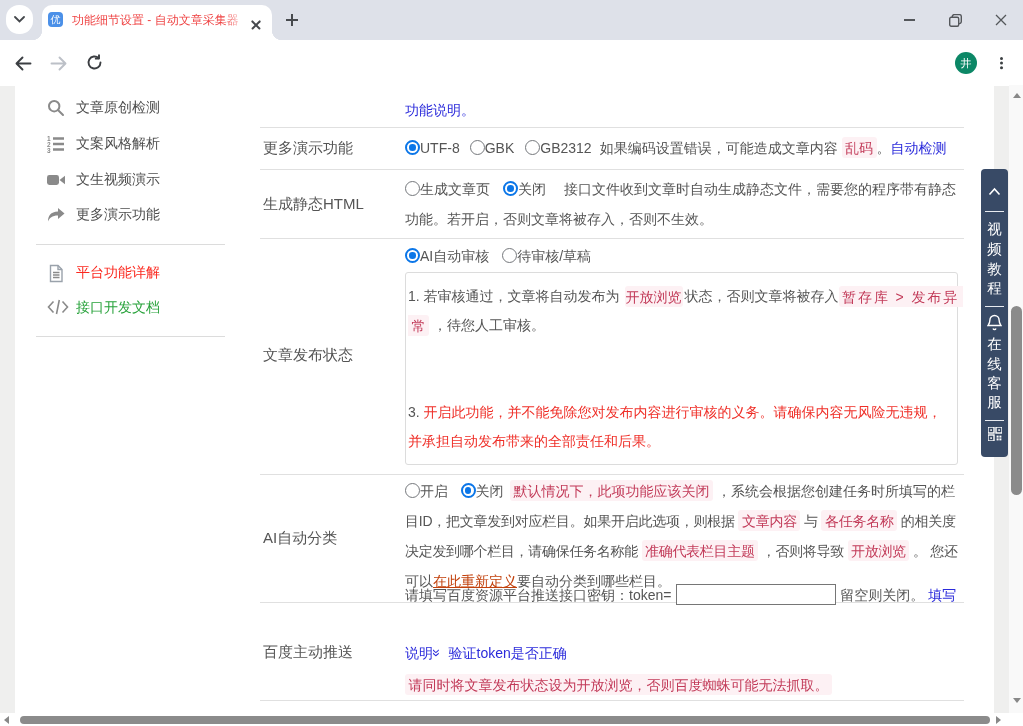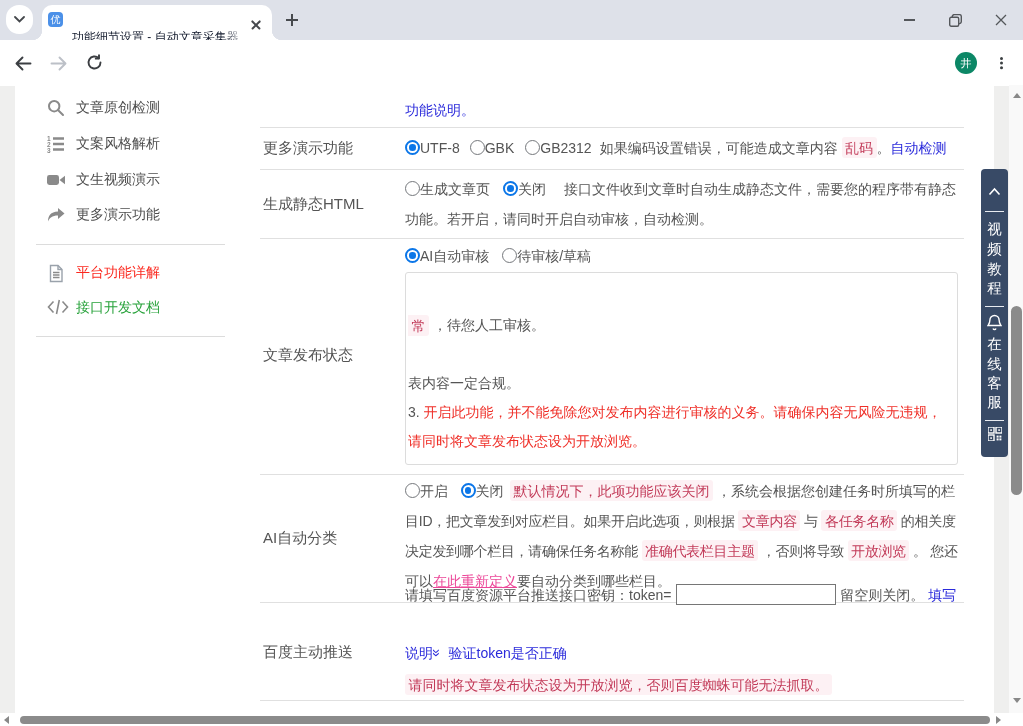--- a/index.html
+++ b/index.html
@@ -7,21 +7,21 @@
 i.sp{display:inline-block;height:1px}
 
 #tabstrip{position:absolute;left:0;top:0;width:1023px;height:40px;background:#dee1e9}
 #tsearch{position:absolute;left:6px;top:5px;width:27px;height:29px;background:#fff;border-radius:13px}
 #tsearch svg{position:absolute;left:8px;top:11px}
 #tab{position:absolute;left:42px;top:5px;width:230px;height:35px;background:#fff;border-radius:10px 10px 0 0}
 #tab:before,#tab:after{content:"";position:absolute;bottom:0;width:10px;height:10px}
 #tab:before{left:-10px;background:radial-gradient(circle at 0 0, rgba(0,0,0,0) 10px, #fff 10.5px)}
 #tab:after{right:-10px;background:radial-gradient(circle at 100% 0, rgba(0,0,0,0) 10px, #fff 10.5px)}
 #favicon{position:absolute;left:6px;top:7px;width:15px;height:15px;border-radius:4px;background:#4b90e8;color:#fff;font-size:10px;line-height:15px;text-align:center}
-#tabtitle{position:absolute;left:30px;top:24px;width:174px;height:17px;font-size:12px;line-height:17px;color:#0f172a;white-space:nowrap;overflow:hidden;-webkit-mask-image:linear-gradient(to right,#000 88%,transparent)}
+#tabtitle{position:absolute;left:30px;top:7px;width:174px;height:17px;font-size:12px;line-height:17px;color:#ef4444;white-space:nowrap;overflow:hidden;-webkit-mask-image:linear-gradient(to right,#000 88%,transparent)}
 #tabx{position:absolute;left:206px;top:12px;width:16px;height:16px}
 .xbar{position:absolute;left:2px;top:7px;width:12px;height:1.7px;background:#46494d;border-radius:1px}
 #newtab{position:absolute;left:286px;top:14px;width:12px;height:12px}
 #newtab div{position:absolute;background:#474a4e}
 #toolbar{position:absolute;left:0;top:40px;width:1023px;height:45px;background:#fff}
 #omni{position:absolute;left:121px;top:6px;width:819px;height:33px;border-radius:17px;background:#edf1f9}
 #siteico{position:absolute;left:5px;top:5px;width:23px;height:23px;border-radius:50%;background:#fff}
 #urltxt{position:absolute;left:36px;top:7px;font-size:15px;color:#27292d;letter-spacing:0.2px}
 .wctl{position:absolute;top:0;width:46px;height:40px}
 
@@ -30,21 +30,21 @@
 
 .sitem{position:absolute;left:36px;width:220px;height:30px;font-size:14px;color:#4e4e4e;line-height:30px}
 .sitem .txt{position:absolute;left:40px;top:0}
 .sitem svg{position:absolute;left:11px;top:7px}
 .sdiv{position:absolute;left:36px;width:189px;height:1px;background:#dcdcdc}
 
 .tdiv{position:absolute;left:260px;width:704px;height:1px;background:#e0e0e0}
 .lbl{position:absolute;left:263px;font-size:15px;color:#555;height:30px;line-height:30px;white-space:nowrap}
 .ln{position:absolute;left:405px;font-size:14px;color:#555;height:30px;line-height:30px;white-space:nowrap}
 a.lk{color:#2b2bdb;text-decoration:none}
-a.lku{color:#ec4899;text-decoration:underline}
+a.lku{color:#c2410c;text-decoration:underline}
 .pill{background:#fdf1f4;color:#c23a58;font-size:14px;padding:2.5px 3.5px;border-radius:3px}
 .rd{display:inline-block;width:15px;height:15px;border:1.6px solid #75787c;border-radius:50%;vertical-align:-2.5px;position:relative;background:#fff}
 .rd.on{border:2px solid #0b76e8}
 .rd.on:after{content:"";position:absolute;left:2.2px;top:2.2px;width:6.6px;height:6.6px;border-radius:50%;background:#0b76e8}
 #abox{position:absolute;left:405px;top:272px;width:553px;height:193px;border:1px solid #dcdcdc;border-radius:3px}
 .bln{position:absolute;left:2px;font-size:14px;color:#555;height:29px;line-height:29px;white-space:nowrap}
 .red{color:#ef2f28}
 #tokin{display:inline-block;width:160px;height:21px;border:1px solid #767676;background:#fff;vertical-align:-5px}
 
 #navy{position:absolute;left:981px;top:169px;width:27px;height:288px;background:#384a66;border-radius:4px}
@@ -165,29 +165,29 @@
 <div class="tdiv" style="top:602px"></div>
 <div class="tdiv" style="top:700px"></div>
 
 <div class="ln" style="top:95px"><a class="lk" href="#">功能说明。</a></div>
 
 <div class="lbl" style="top:132.5px">更多演示功能</div>
 <div class="ln" style="top:132.5px"><span class="rd on"></span>UTF-8<i class="sp" id="g1" style="width:10px"></i><span class="rd"></span>GBK<i class="sp" id="g2" style="width:11px"></i><span class="rd"></span>GB2312<i class="sp" id="g3" style="width:8px"></i><span id="t2">如果编码设置错误，可能造成文章内容 <span class="pill">乱码</span>。<a class="lk" href="#">自动检测</a></span></div>
 
 <div class="lbl" style="top:188.5px">生成静态HTML</div>
 <div class="ln" style="top:173.5px"><span class="rd"></span>生成文章页<i class="sp" id="g4" style="width:13px"></i><span class="rd on"></span>关闭<i class="sp" id="g5" style="width:18px"></i><span id="t3">接口文件收到文章时自动生成静态文件，需要您的程序带有静态</span></div>
-<div class="ln" style="top:203.5px">功能。若开启，请同时开启自动审核，自动检测。</div>
+<div class="ln" style="top:203.5px">功能。若开启，否则文章将被存入，否则不生效。</div>
 
 <div class="lbl" style="top:340px">文章发布状态</div>
 <div class="ln" style="top:240.5px"><span class="rd on"></span>AI自动审核<i class="sp" id="g6" style="width:13px"></i><span class="rd"></span>待审核/草稿</div>
 <div id="abox">
+  <div class="bln" style="top:9px">1. 若审核通过，文章将自动发布为<i class="sp" id="b1" style="width:5px"></i><span class="pill" id="pA" style="padding:2.5px 1px">开放浏览</span><i class="sp" id="b2" style="width:2px"></i>状态，否则文章将被存入<i class="sp" id="b3" style="width:0px"></i><span class="pill" id="pB" style="border-radius:3px 0 0 3px;letter-spacing:1.9px">暂存库 &gt; 发布异</span></div>
   <div class="bln" style="top:38px"><span class="pill" style="border-radius:0 3px 3px 0">常</span> ，待您人工审核。</div>
-  <div class="bln" style="top:96px">表内容一定合规。</div>
   <div class="bln" style="top:125px">3. <span class="red">开启此功能，并不能免除您对发布内容进行审核的义务。请确保内容无风险无违规，</span></div>
-  <div class="bln" style="top:154px"><span class="red">请同时将文章发布状态设为开放浏览。</span></div>
+  <div class="bln" style="top:154px"><span class="red">并承担自动发布带来的全部责任和后果。</span></div>
 </div>
 
 <div class="lbl" style="top:523px">AI自动分类</div>
 <div class="ln" style="top:475.5px"><span class="rd"></span>开启<i class="sp" id="g7" style="width:12.5px"></i><span class="rd on"></span>关闭<i class="sp" id="g8" style="width:6.5px"></i><span class="pill">默认情况下，此项功能应该关闭</span> ，系统会根据您创建任务时所填写的栏</div>
 <div class="ln" style="top:505.5px;letter-spacing:-0.25px">目ID，把文章发到对应栏目。如果开启此选项，则根据 <span class="pill">文章内容</span> 与 <span class="pill">各任务名称</span> 的相关度</div>
 <div class="ln" style="top:535.5px;letter-spacing:-0.3px">决定发到哪个栏目，请确保任务名称能 <span class="pill">准确代表栏目主题</span> ，否则将导致 <span class="pill">开放浏览</span> 。 您还</div>
 <div class="ln" style="top:565.5px">可以<a class="lku" href="#">在此重新定义</a>要自动分类到哪些栏目。</div>
 
 <div class="lbl" style="top:636.5px">百度主动推送</div>
 <div class="ln" style="top:580px">请填写百度资源平台推送接口密钥：token=<span id="tokin" style="margin-left:5px"></span> 留空则关闭。 <a class="lk" href="#">填写</a></div>

